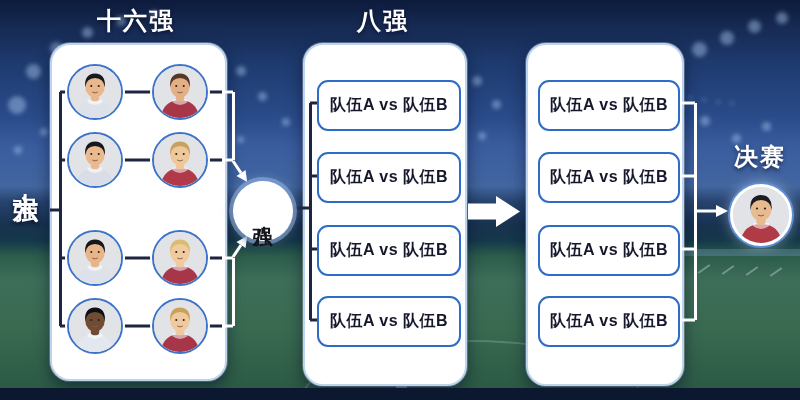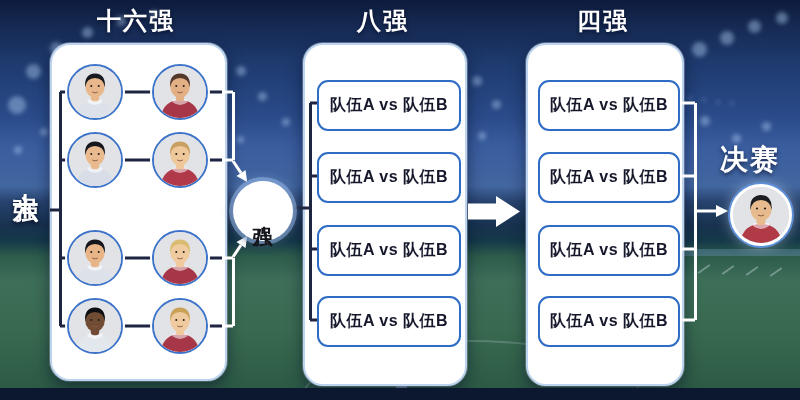--- a/index.html
+++ b/index.html
@@ -24,22 +24,22 @@
   #panel-r16{left:50px;top:43px;width:173px;height:334px;}
   #panel-qf {left:303px;top:43px;width:160px;height:339px;}
   #panel-sf {left:526px;top:43px;width:154px;height:339px;}
   
   #wires{position:absolute;left:0;top:0;z-index:2;pointer-events:none;}
   
   .col-title{position:absolute;top:5px;height:30px;width:140px;text-align:center;
     color:#fff;font-size:24px;font-weight:bold;letter-spacing:2px;z-index:3;
     text-shadow:0 2px 4px rgba(0,0,25,.6);}
   #title-r16{left:66px;} #title-qf{left:313px;} #title-sf{left:533px;}
-  #label-final{position:absolute;left:720px;top:141px;width:80px;text-align:left;
-    color:#fff;font-size:28px;font-weight:bold;letter-spacing:2px;z-index:3;
+  #label-final{position:absolute;left:720px;top:141px;width:80px;text-align:center;
+    color:#fff;font-size:24px;font-weight:bold;letter-spacing:2px;z-index:3;
     text-shadow:0 2px 4px rgba(0,0,25,.6);}
   #side-label{position:absolute;left:10px;top:172px;color:#fff;font-size:25px;font-weight:bold;
     writing-mode:vertical-rl;text-orientation:upright;letter-spacing:3px;z-index:3;
     text-shadow:0 2px 4px rgba(0,0,25,.6);}
   
   .pcircle{position:absolute;width:52px;height:52px;border-radius:50%;overflow:hidden;
     border:2px solid #3d74c9;background:#e2e3e7;z-index:3;box-shadow:0 0 0 2px #fff;}
   
   .match-card{position:absolute;height:47px;background:#fff;border:2px solid #2f6cc5;
     border-radius:11px;display:flex;align-items:center;justify-content:center;
@@ -146,21 +146,20 @@
       <path d="M677 249 H695"></path>
         <path d="M677 320 H695"></path>
       <path d="M695.5 103 V320"></path>
       <path d="M695 211 H716"></path>
     </g>
     <polygon points="0,-6 12,0 0,6" transform="translate(716,211)" fill="#ffffff"></polygon>
   </svg>
 
   <div class="col-title" id="title-r16">十六强</div>
   <div class="col-title" id="title-qf">八强</div>
-  <div class="col-title" id="title-sf">四强</div>
   <div id="label-final">决赛</div>
   <div id="side-label">十六强</div>
 
   <div class="pcircle" style="left:67px;top:64px;">
       <svg class="avatar-svg" viewBox="0 0 56 56">
     <rect width="56" height="56" fill="#e2e3e7"></rect>
     <path d="M7 56 Q10 37 28 37 Q46 37 49 56 Z" fill="#dde2ea"></path>
     <path d="M20 39 Q28 45 36 39 L36 36 L20 36 Z" fill="#ffffff" opacity=".55"></path>
     <rect x="23.5" y="28" width="9" height="10" rx="3.5" fill="#e8b88c"></rect>
     <ellipse cx="28" cy="22" rx="10.5" ry="12" fill="#e8b88c"></ellipse>

